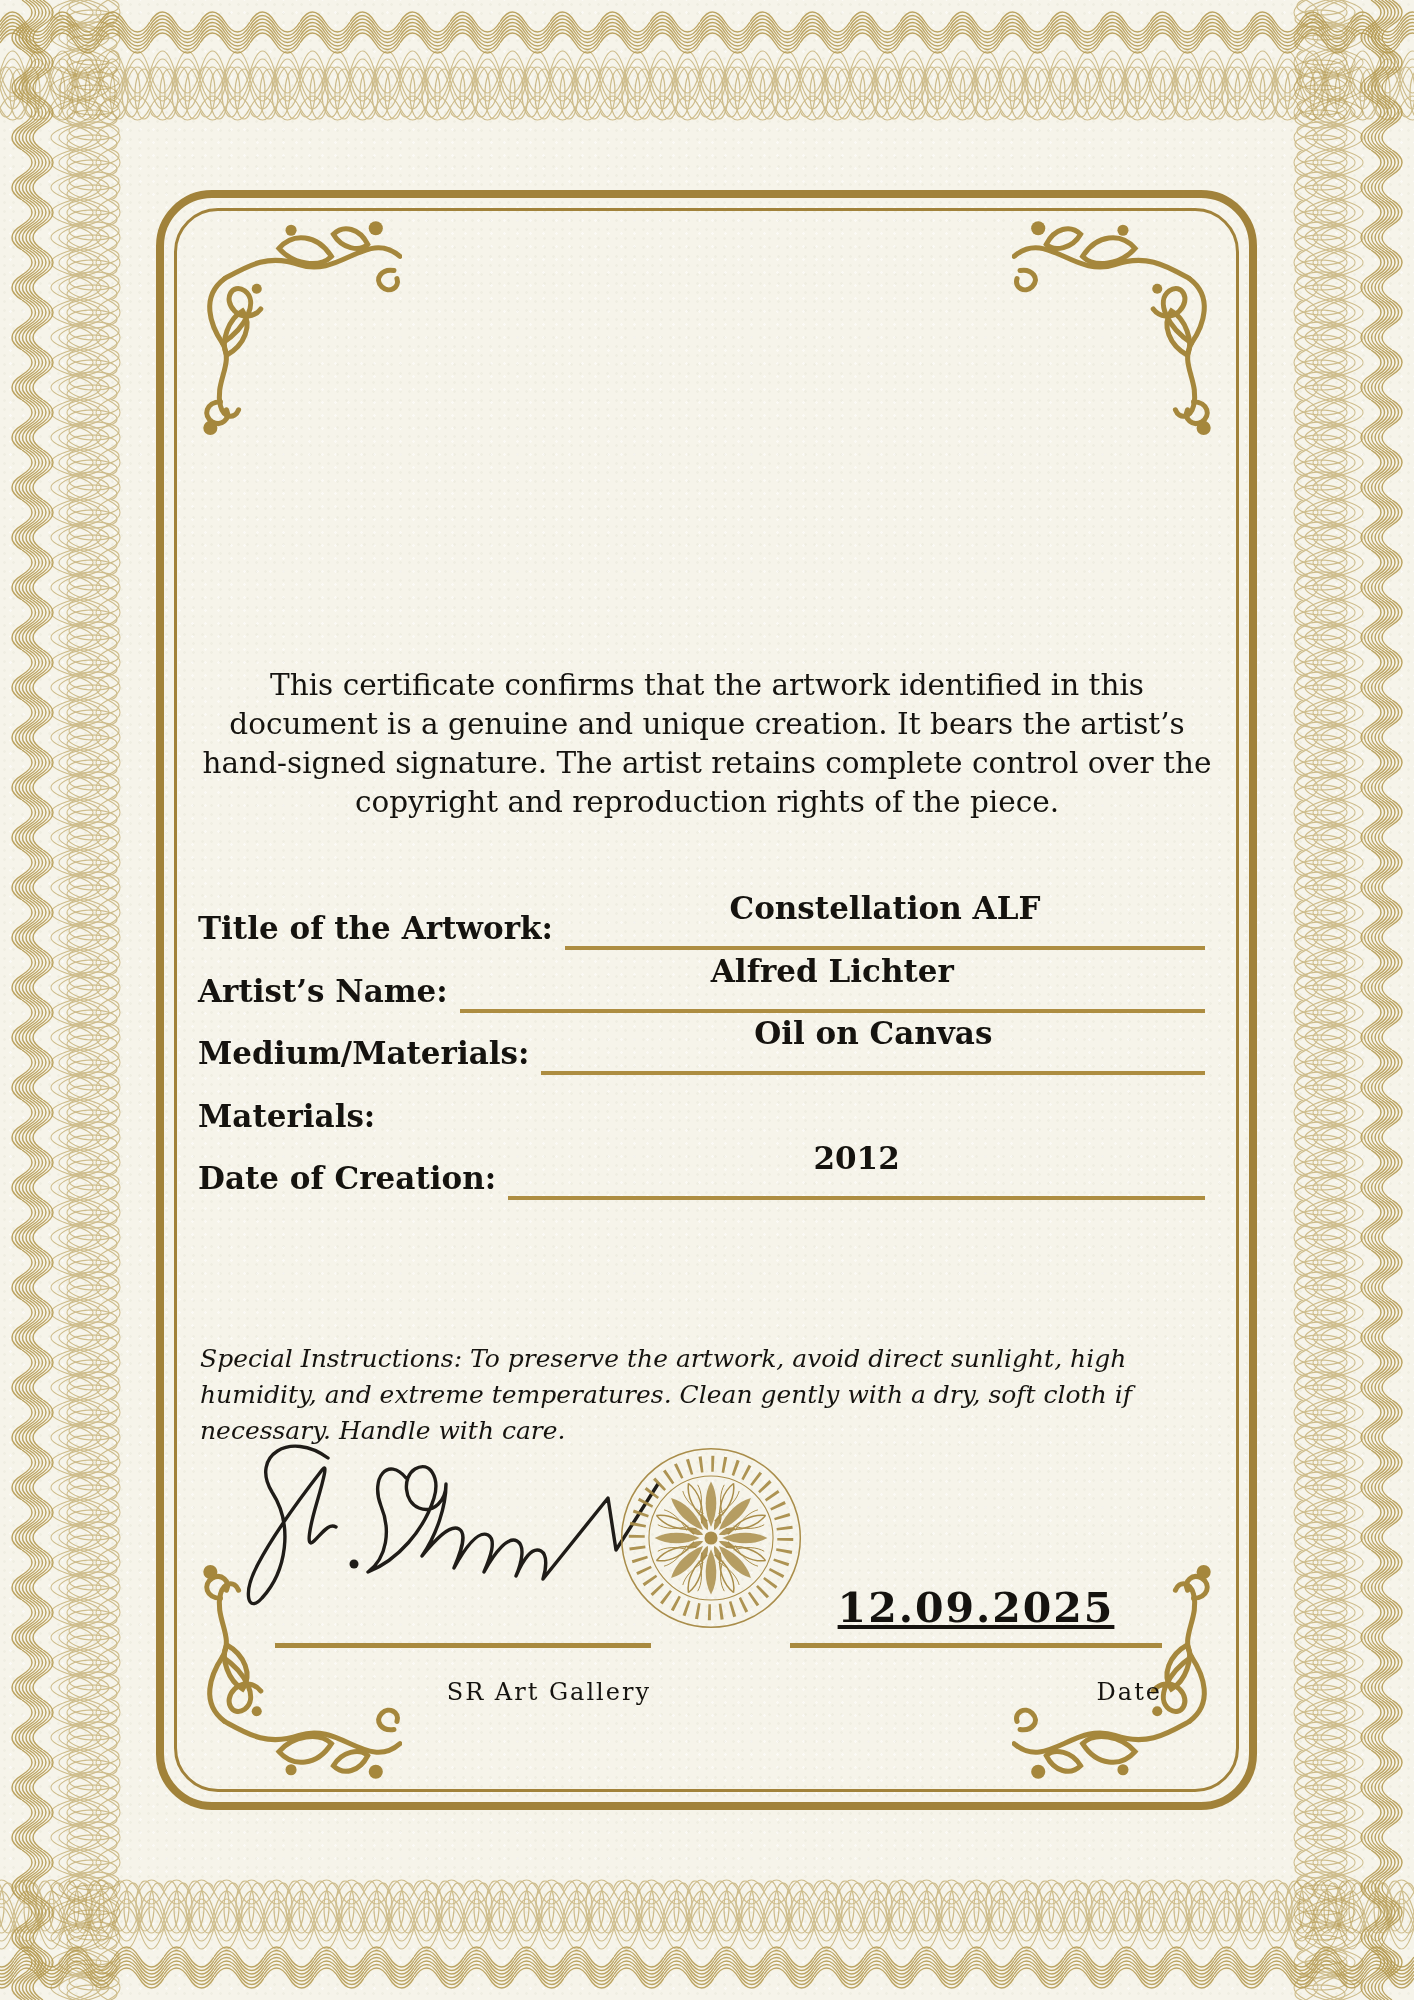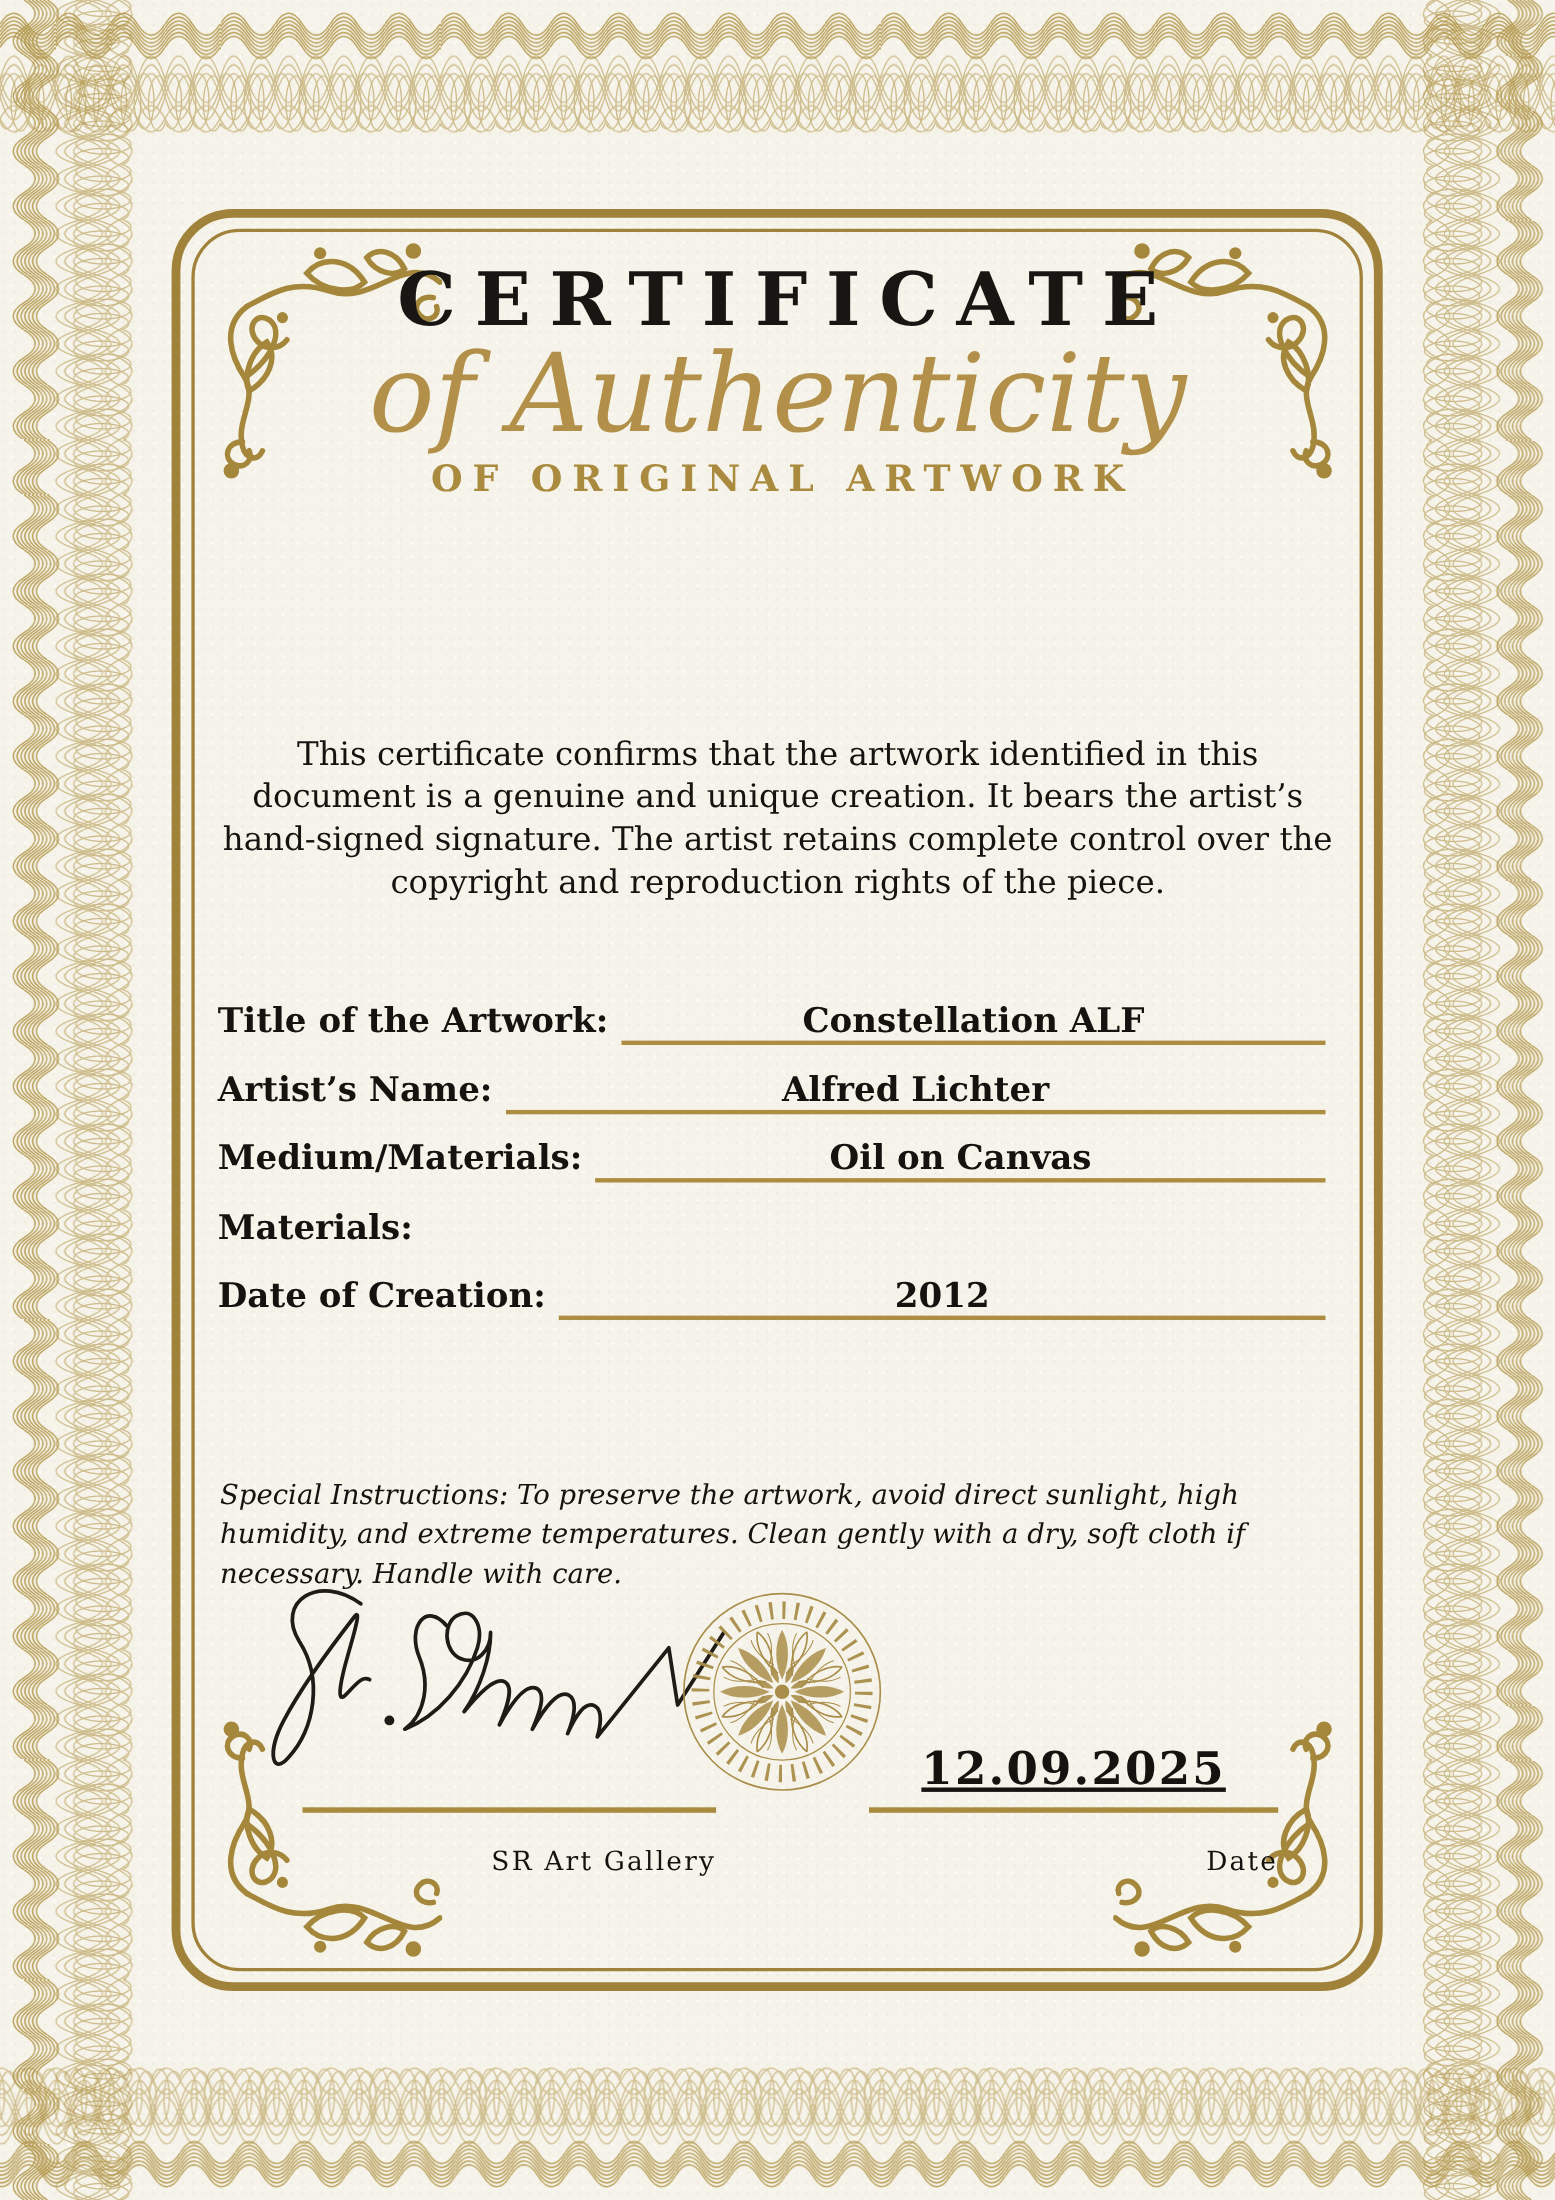--- a/index.html
+++ b/index.html
@@ -41,21 +41,21 @@
   .intro{
     position:absolute;top:656px;left:0;right:0;margin:10px auto;width:1010px;
     text-align:center;font-size:29.5px;line-height:39px;color:#15130f;
   }
 
   .fields{position:absolute;left:198px;right:209px;top:903px;}
   .row{display:flex;align-items:flex-end;height:47px;margin-bottom:15.5px;}
   .row .lab{font-size:31px;font-weight:bold;color:#15130f;white-space:nowrap;padding-bottom:4px;}
   .row .entry{
     flex:1;margin-left:12px;border-bottom:4px solid #ad8d41;
-    text-align:center;font-size:31px;font-weight:bold;color:#15130f;padding-bottom:0;
+    text-align:center;font-size:31px;font-weight:bold;color:#15130f;padding-bottom:20px;
   }
 
   .special{
     position:absolute;left:200px;right:206px;top:1316px;
     font-style:italic;font-size:25px;line-height:36px;color:#15130f;font-weight:500;
   }
 
   .sig-svg{position:absolute;left:210px;top:1426px;width:455px;height:220px;}
   .seal{position:absolute;left:617px;top:1444px;width:188px;height:188px;}
   .line{position:absolute;top:1643px;height:5px;background:#a98a3e;}
@@ -187,25 +187,20 @@
     <g fill="#a5873c" stroke="none">
       <circle cx="204" cy="24" r="7"></circle>
       <circle cx="120" cy="26" r="5.5"></circle>
       <circle cx="40" cy="222" r="7"></circle>
       <circle cx="86" cy="84" r="5"></circle>
     </g>
   </svg>
 
   <div class="content">
 
-    <div class="heading">
-      <div class="h-cert">CERTIFICATE</div>
-      <div class="h-script">of Authenticity</div>
-      <div class="h-sub">OF ORIGINAL ARTWORK</div>
-    </div>
 
     <p class="intro">This certificate confirms that the artwork identified in this document is a genuine and unique creation. It bears the artist’s hand-signed signature. The artist retains complete control over the copyright and reproduction rights of the piece.</p>
 
     <div class="fields">
       <div class="row">
         <span class="lab">Title of the Artwork:</span>
         <span class="entry">Constellation ALF</span>
       </div>
       <div class="row">
         <span class="lab">Artist’s Name:</span>

